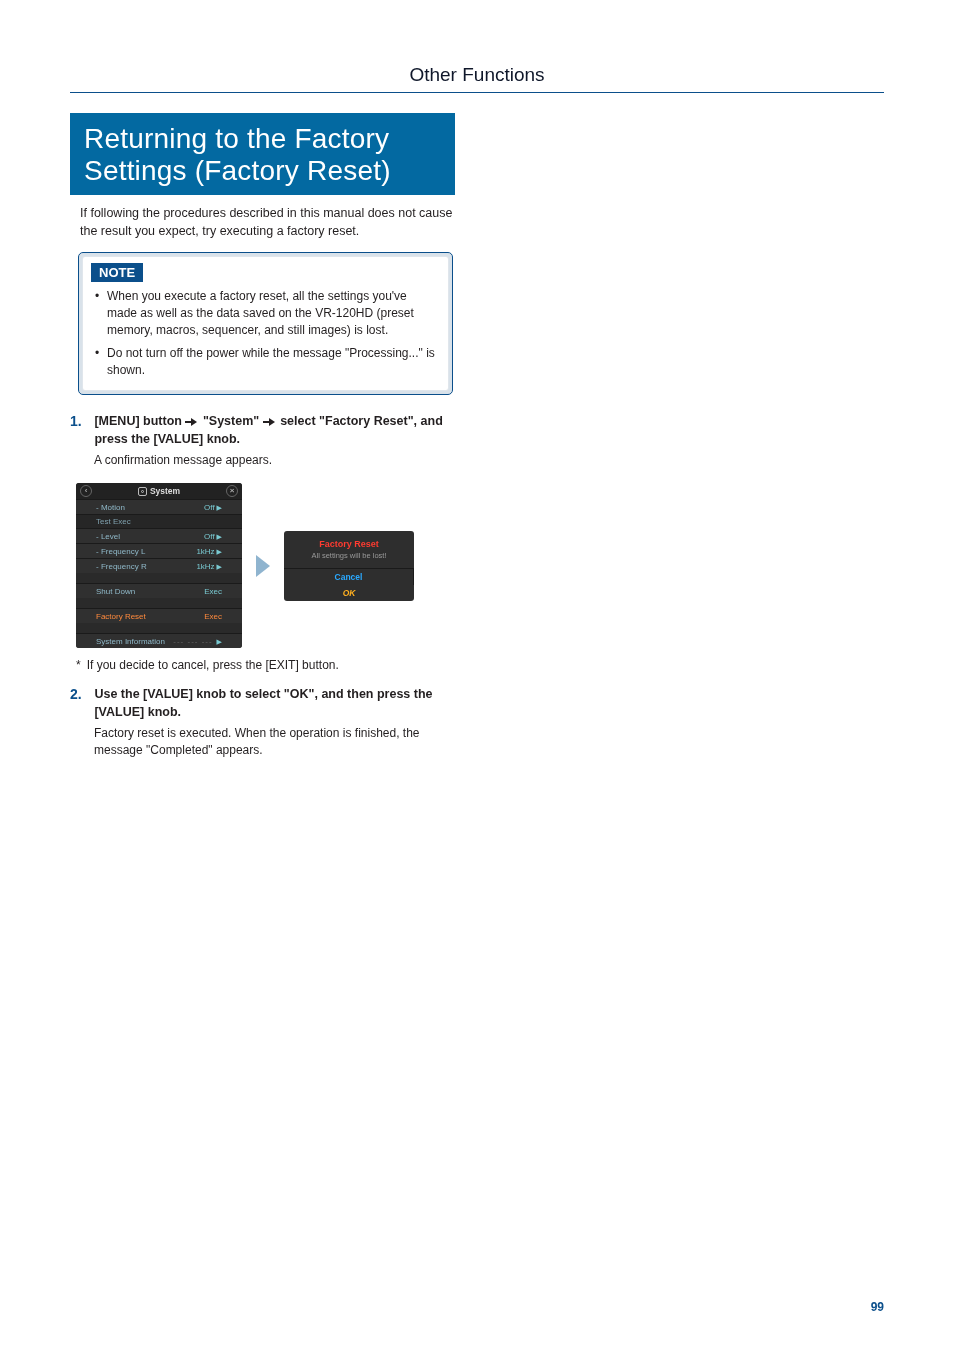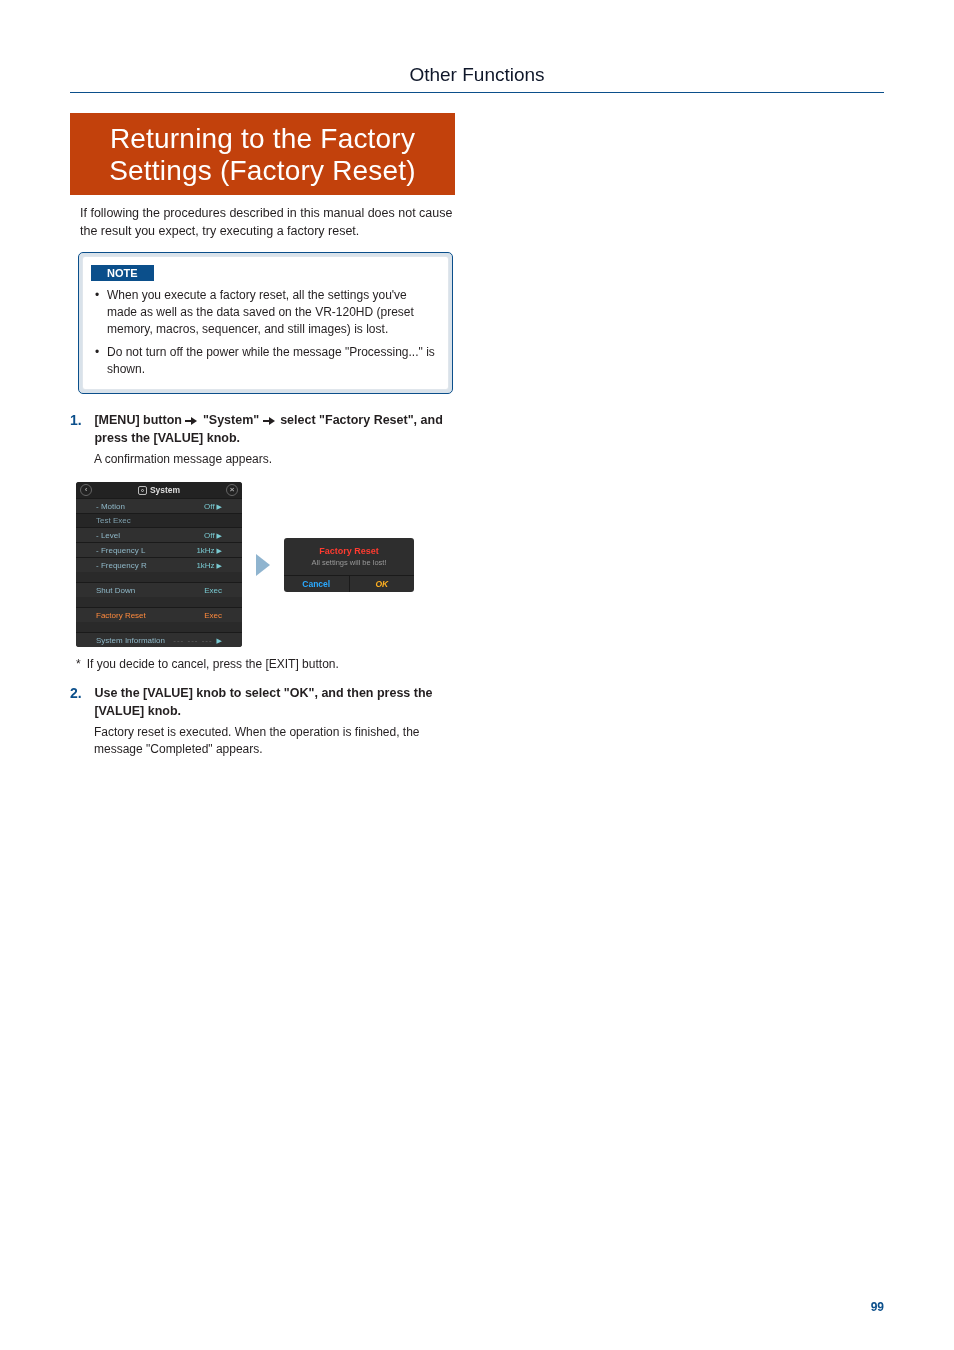--- a/index.html
+++ b/index.html
@@ -18,30 +18,29 @@
   }
   .running-head {
     color: #0f172a;
     font-size: 19px;
     text-align: center;
     padding-bottom: 6px;
     border-bottom: 1px solid #0b4f8b;
     margin-bottom: 20px;
   }
   .section-title {
-    background: #c2410c;
+    background: #0369a1;
     color: #fff;
     font-size: 28px;
     font-weight: 400;
     padding: 10px 14px 8px 14px;
     line-height: 1.15;
     width: 385px;
     font-family: "Myriad Pro Cond", "Segoe UI Semilight", Arial Narrow, sans-serif;
     letter-spacing: 0.2px;
-    text-align: center;
   }
   .col { width: 385px; }
   .intro { font-size: 12.5px; line-height: 1.4; padding: 10px 0 0 10px; }
   .intro p { margin-bottom: 6px; }
   .note-box {
     border: 1px solid #0b4f8b;
     border-radius: 5px;
     margin: 12px 0 18px 8px;
     padding: 10px 12px 10px 12px;
     background: #fff;
@@ -54,23 +53,23 @@
     position: absolute;
     inset: 3px;
     border: 1px solid #e0e6ec;
     border-radius: 3px;
     pointer-events: none;
   }
   .note-label {
     display: inline-block;
     background: #0b4f8b;
     color: #fff;
-    font-size: 11px;
+    font-size: 13px;
     font-weight: 700;
-    padding: 2px 16px;
+    padding: 2px 8px;
     margin-bottom: 6px;
     position: relative;
     text-align: center;
   }
   .note-box ul { list-style: none; padding-left: 4px; position: relative; }
   .note-box li {
     font-size: 12px;
     line-height: 1.4;
     padding-left: 12px;
     position: relative;
@@ -175,21 +174,21 @@
     border-top: 11px solid transparent;
     border-bottom: 11px solid transparent;
   }
 
   .confirm-shot {
     width: 130px; background:#2e2e2e; border-radius:3px; padding:8px 0 0 0;
     text-align:center; font-size:8px;
   }
   .confirm-title { color:#ff3b30; font-weight:700; font-size:9px; }
   .confirm-msg { color:#999; font-size:7.5px; margin:2px 0 8px 0; }
-  .confirm-btns { display:flex; border-top:1px solid #1a1a1a; }
+  .confirm-btns { display:flex; border-top:1px solid #1a1a1a;flex-direction:column; }
   .confirm-btn {
     flex:1; height:16px; line-height:16px; font-size:8.5px; font-weight:700;
   }
   .confirm-btn.cancel { color:#2aa9ff; border-right:1px solid #1a1a1a; }
   .confirm-btn.ok { color:#ffb020;font-style:italic; }
 
   .page-num {
     position:absolute; bottom:36px; right:70px;
     color:#0b4f8b; font-weight:700; font-size:12px;
   }

